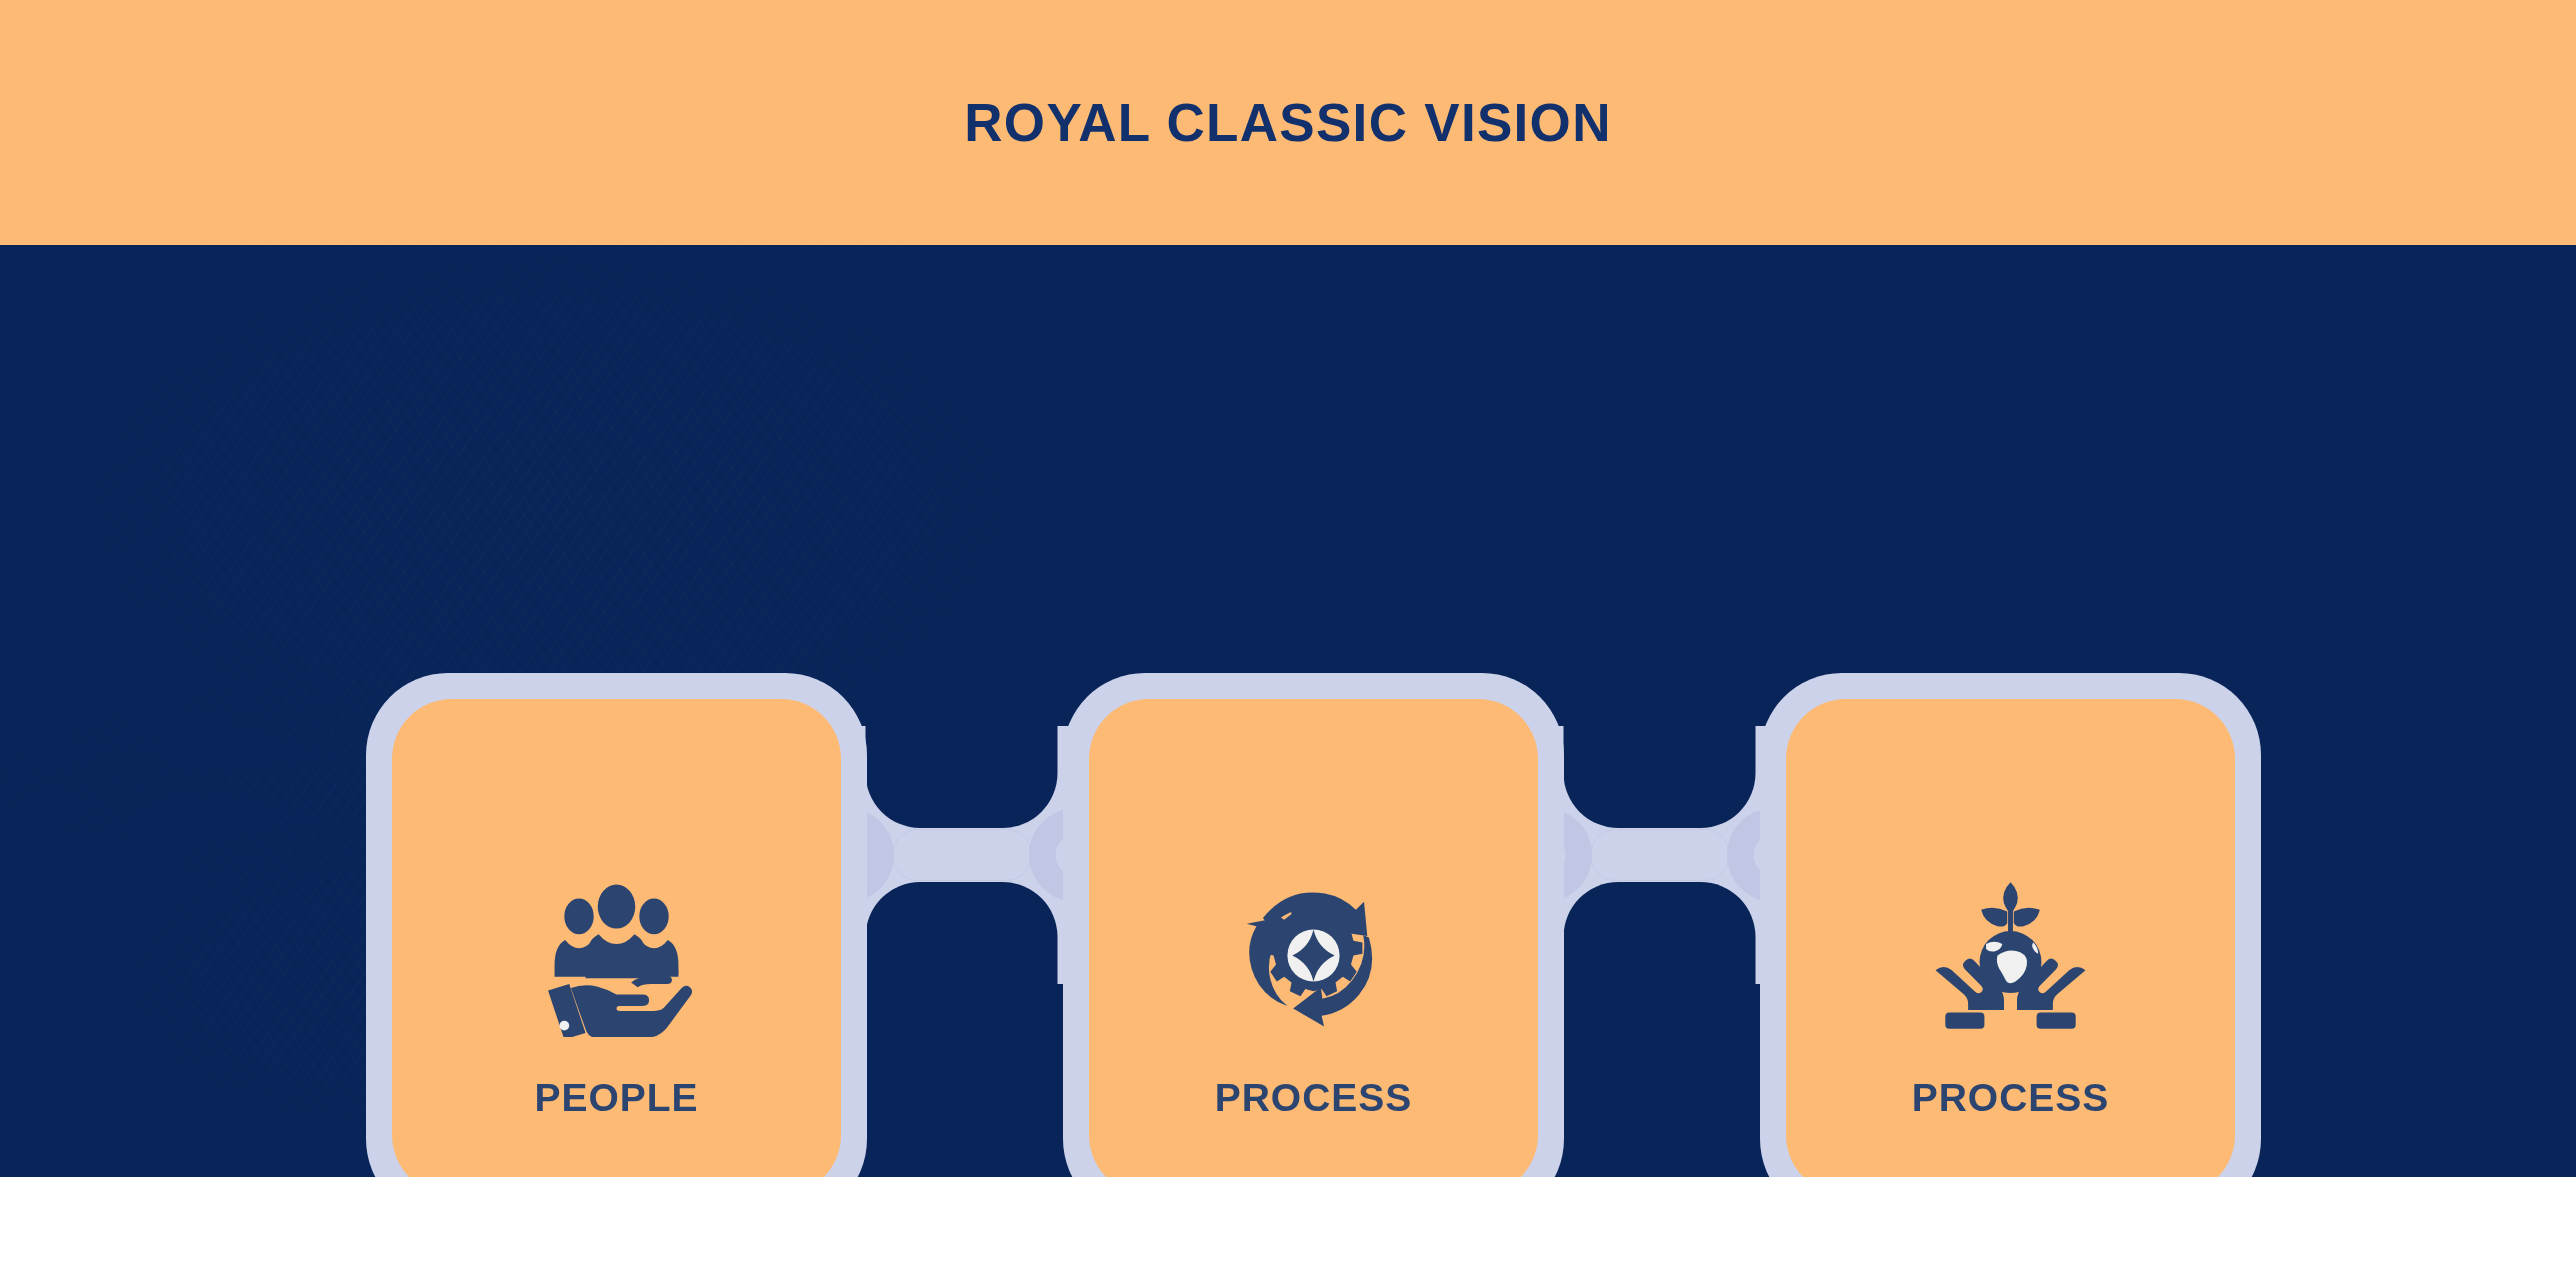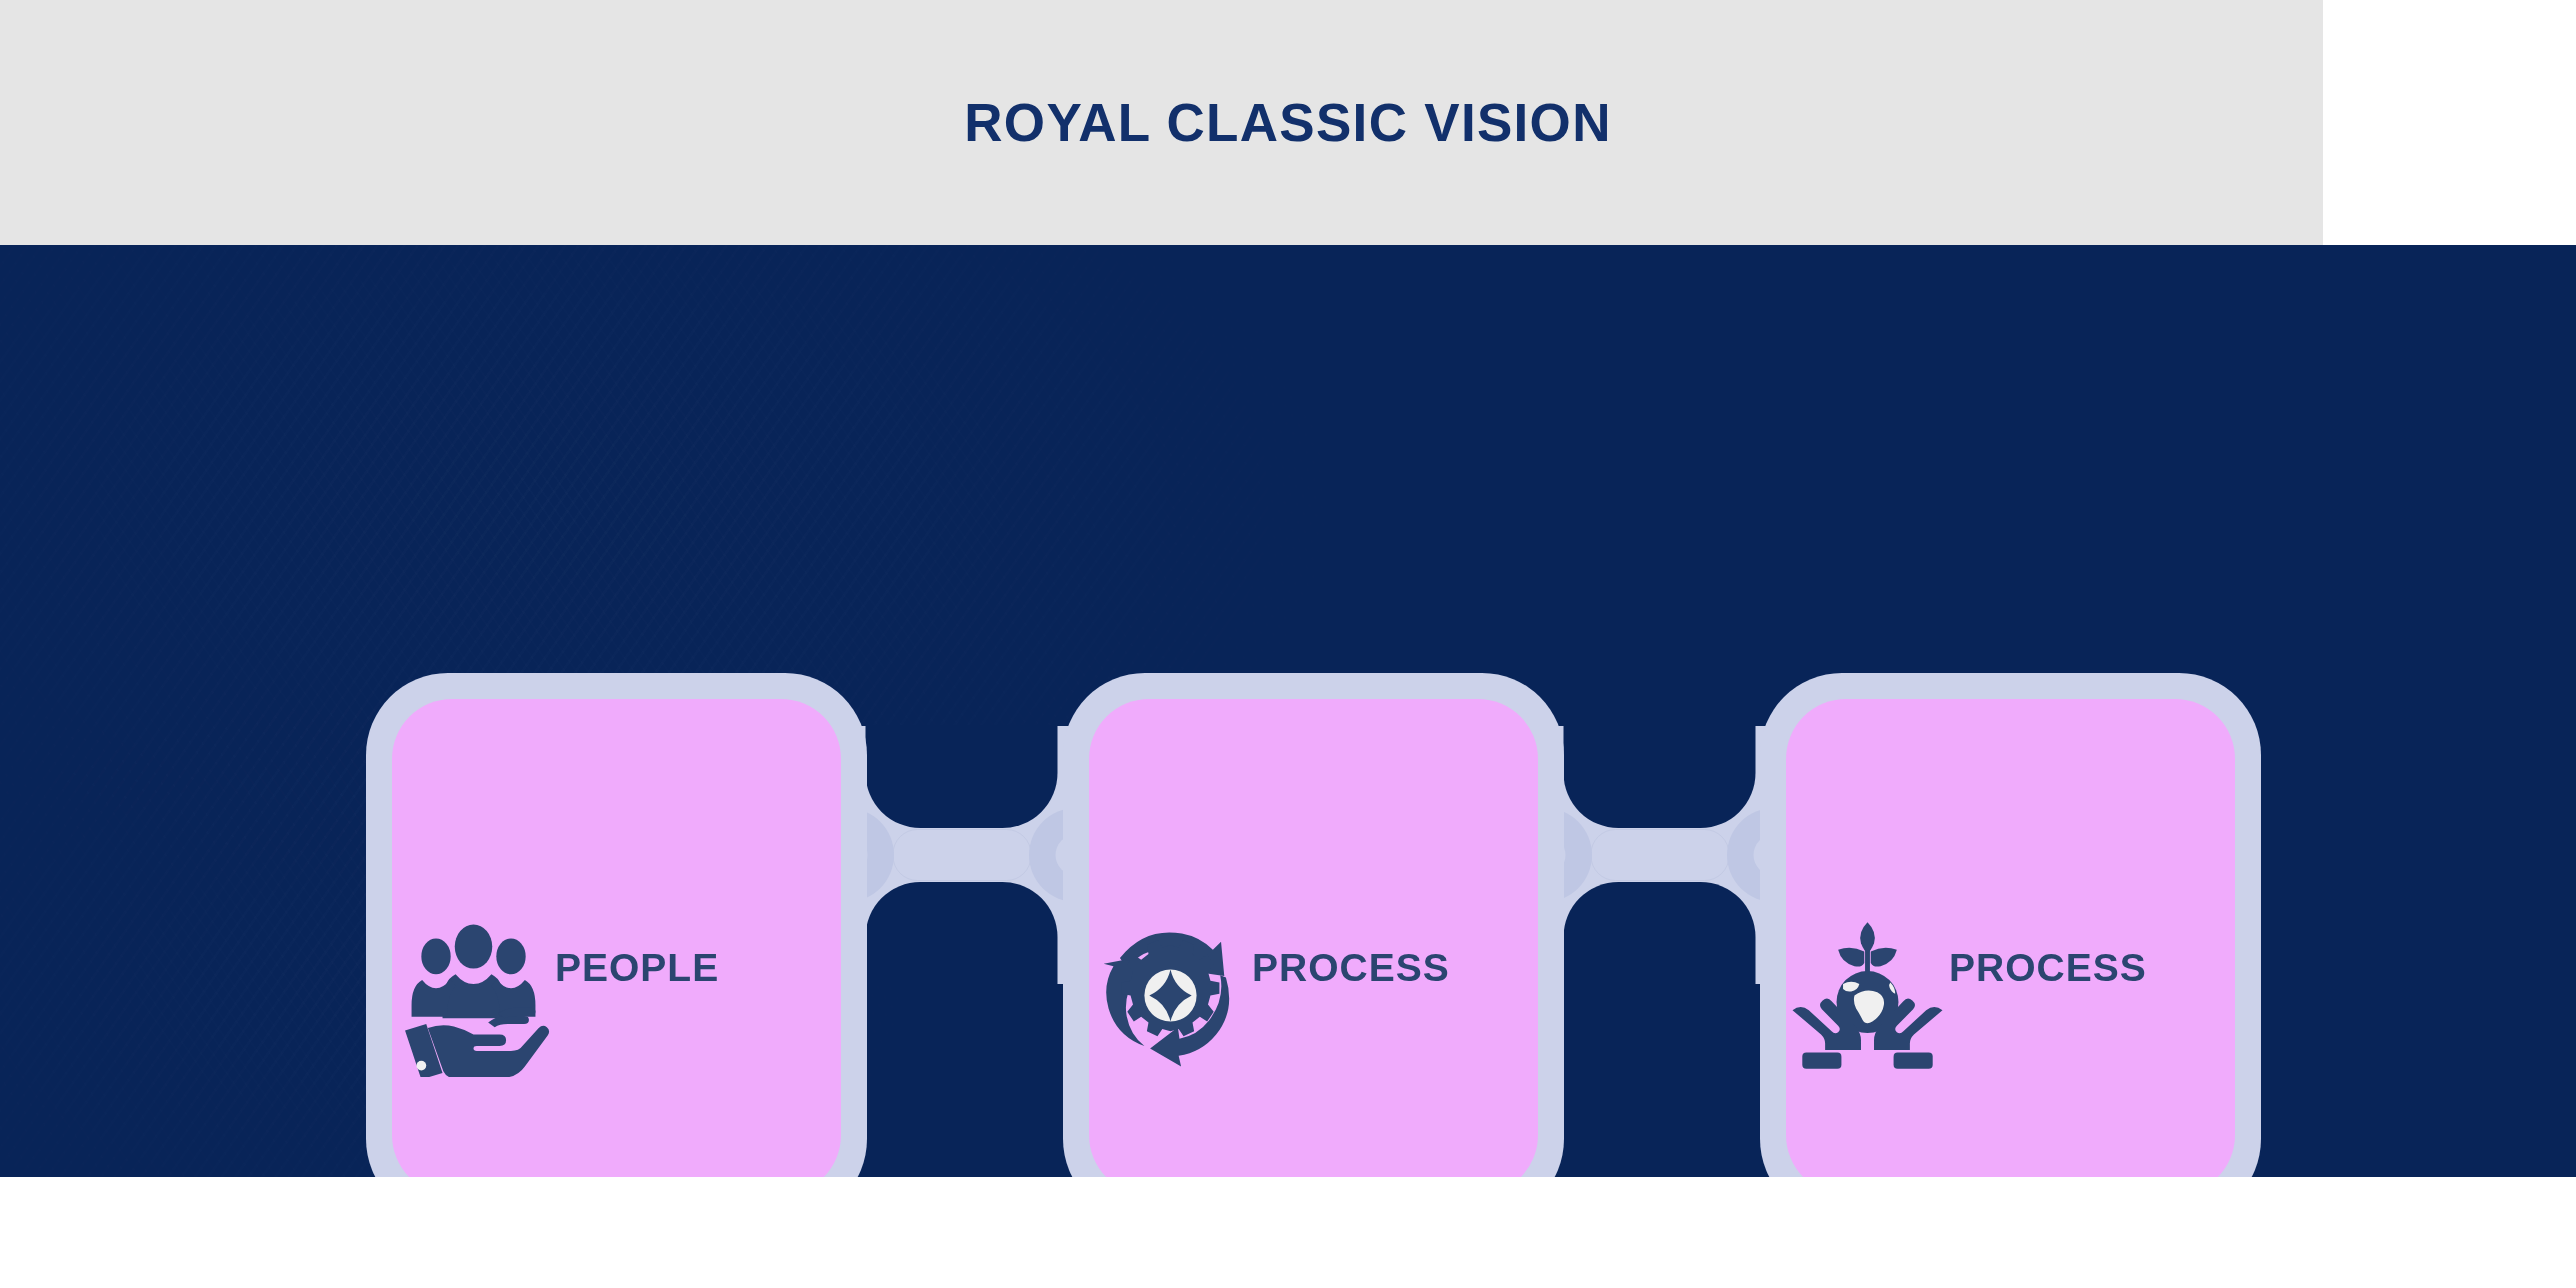--- a/index.html
+++ b/index.html
@@ -17,23 +17,23 @@
     height: 1288px;
     background: #ffffff;
     overflow: hidden;
   }
 
   
   .header-band {
     position: absolute;
     left: 0;
     top: 0;
-    width: 2323px;
+    width: 2576px;
     height: 245px;
-    background: #e5e5e5;
+    background: #fdba74;
   }
   .page-title {
     position: absolute;
     left: 0;
     top: 96px;
     width: 2576px;
     text-align: center;
     font-size: 53px;
     font-weight: bold;
     letter-spacing: 1.3px;
@@ -153,26 +153,26 @@
     height: 548px;
     background: #ccd2ea;
     border-radius: 82px;
     box-sizing: border-box;
     padding: 26px;
   }
   .card-inner {
     position: relative;
     width: 100%;
     height: 100%;
-    background: #f0abfc;
+    background: #fdba74;
     border-radius: 60px;
     display: flex;
-    flex-direction: row;
+    flex-direction: column;
     align-items: center;
-    justify-content: flex-start;
+    justify-content: center;
     box-sizing: border-box;
   }
   .card-icon {
     margin-top: 96px;
     width: 163px;
     height: 163px;
     display: block;
   }
   .card-icon svg { display: block; width: 100%; height: 100%; }
   .card-label {

